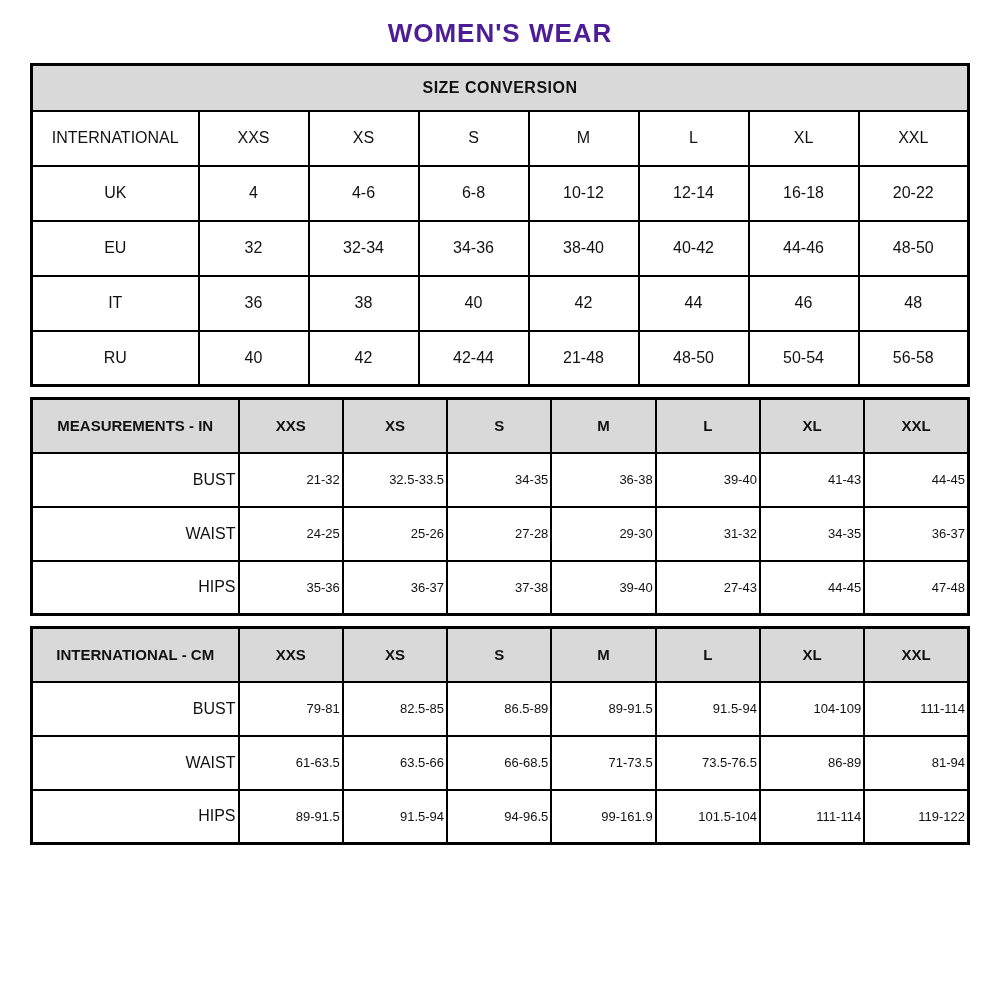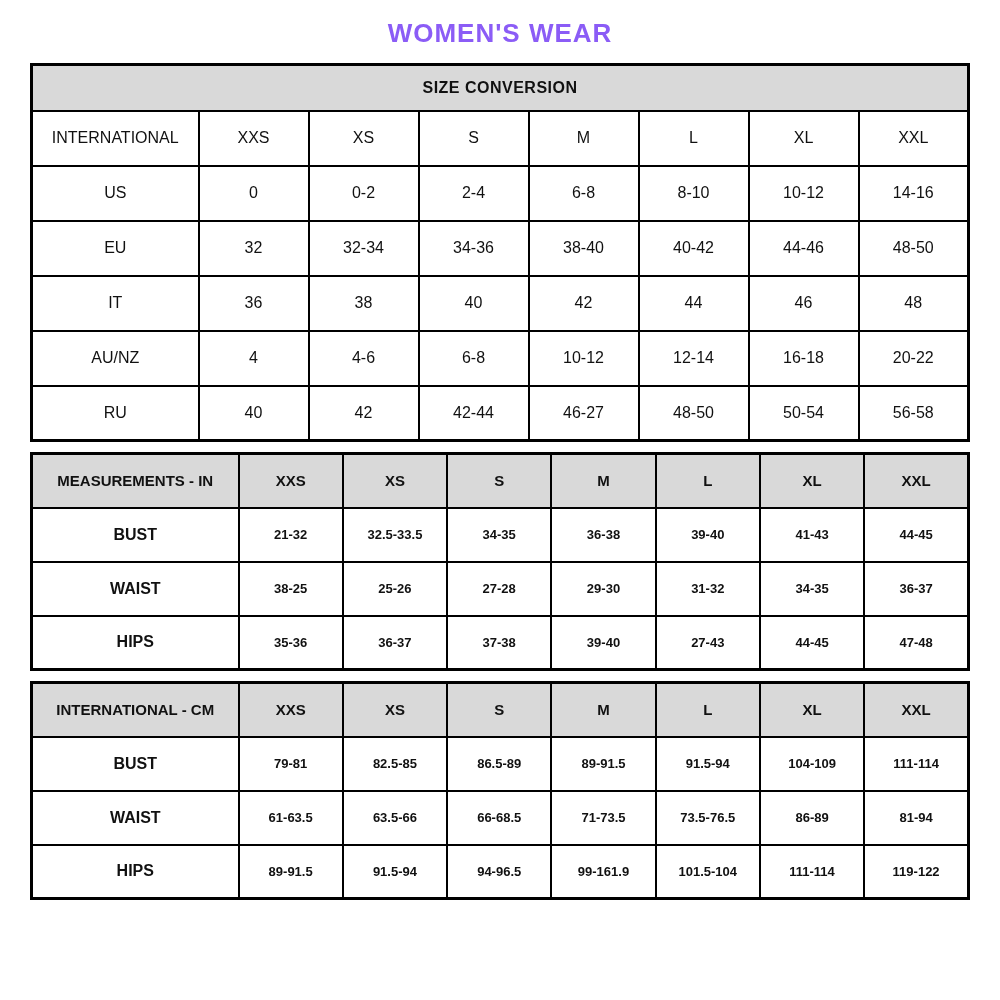--- a/index.html
+++ b/index.html
@@ -23,21 +23,21 @@
     width: 1000px;
     height: 1000px;
     padding: 12px 30px 0 30px;
   }
   .page-title {
     text-align: center;
     font-size: 26px;
     font-weight: 700;
     letter-spacing: 1px;
     margin: 6px 0 14px 0;
-    color: #8b5cf6;
+    color: #4c1d95;
   }
   table {
     width: 100%;
     border-collapse: collapse;
     table-layout: fixed;
     border: 3px solid var(--border-color);
     margin-bottom: 10px;
     padding-left: 32px;
   }
   th, td {
@@ -70,21 +70,22 @@
   .t-meas col.first { width: 207px; }
   .t-meas thead tr.cols th {
     height: 54px;
     background: var(--header-bg);
     font-weight: 700;
     font-size: 15px;
   }
   .t-meas tbody td {
     height: 54px;
     font-size: 13px;
-    font-weight: 700;
+    font-weight: 400;
+    text-align: right;
   }
   .t-meas tbody td.row-label { font-size: 16px; }
 </style>
 </head>
 <body>
 
 <div class="page">
 
   <h1 class="page-title">WOMEN'S WEAR</h1>
 
@@ -109,28 +110,28 @@
           <th>XS</th>
           <th>S</th>
           <th>M</th>
           <th>L</th>
           <th>XL</th>
           <th>XXL</th>
         </tr>
     </thead>
     <tbody>
         <tr>
-          <td class="row-label">US</td>
-          <td>0</td>
-          <td>0-2</td>
-          <td>2-4</td>
+          <td class="row-label">UK</td>
+          <td>4</td>
+          <td>4-6</td>
           <td>6-8</td>
-          <td>8-10</td>
           <td>10-12</td>
-          <td>14-16</td>
+          <td>12-14</td>
+          <td>16-18</td>
+          <td>20-22</td>
         </tr>
         <tr>
           <td class="row-label">EU</td>
           <td>32</td>
           <td>32-34</td>
           <td>34-36</td>
           <td>38-40</td>
           <td>40-42</td>
           <td>44-46</td>
           <td>48-50</td>
@@ -139,35 +140,25 @@
           <td class="row-label">IT</td>
           <td>36</td>
           <td>38</td>
           <td>40</td>
           <td>42</td>
           <td>44</td>
           <td>46</td>
           <td>48</td>
         </tr>
         <tr>
-          <td class="row-label">AU/NZ</td>
-          <td>4</td>
-          <td>4-6</td>
-          <td>6-8</td>
-          <td>10-12</td>
-          <td>12-14</td>
-          <td>16-18</td>
-          <td>20-22</td>
-        </tr>
-        <tr>
           <td class="row-label">RU</td>
           <td>40</td>
           <td>42</td>
           <td>42-44</td>
-          <td>46-27</td>
+          <td>21-48</td>
           <td>48-50</td>
           <td>50-54</td>
           <td>56-58</td>
         </tr>
       </tbody>
   </table>
 
   <table class="t-meas">
     <colgroup>
       <col class="first">
@@ -197,21 +188,21 @@
           <td>21-32</td>
           <td>32.5-33.5</td>
           <td>34-35</td>
           <td>36-38</td>
           <td>39-40</td>
           <td>41-43</td>
           <td>44-45</td>
         </tr>
         <tr>
           <td class="row-label">WAIST</td>
-          <td>38-25</td>
+          <td>24-25</td>
           <td>25-26</td>
           <td>27-28</td>
           <td>29-30</td>
           <td>31-32</td>
           <td>34-35</td>
           <td>36-37</td>
         </tr>
         <tr>
           <td class="row-label">HIPS</td>
           <td>35-36</td>

